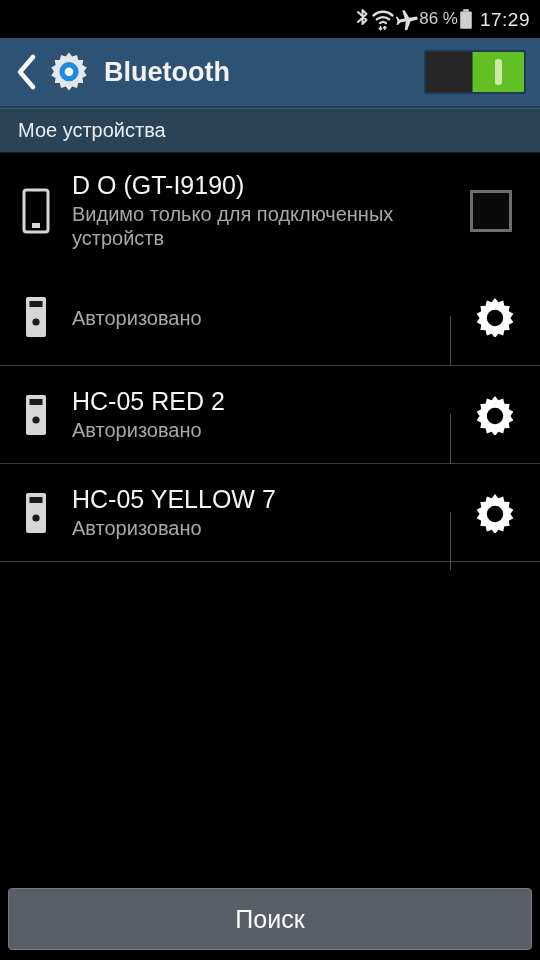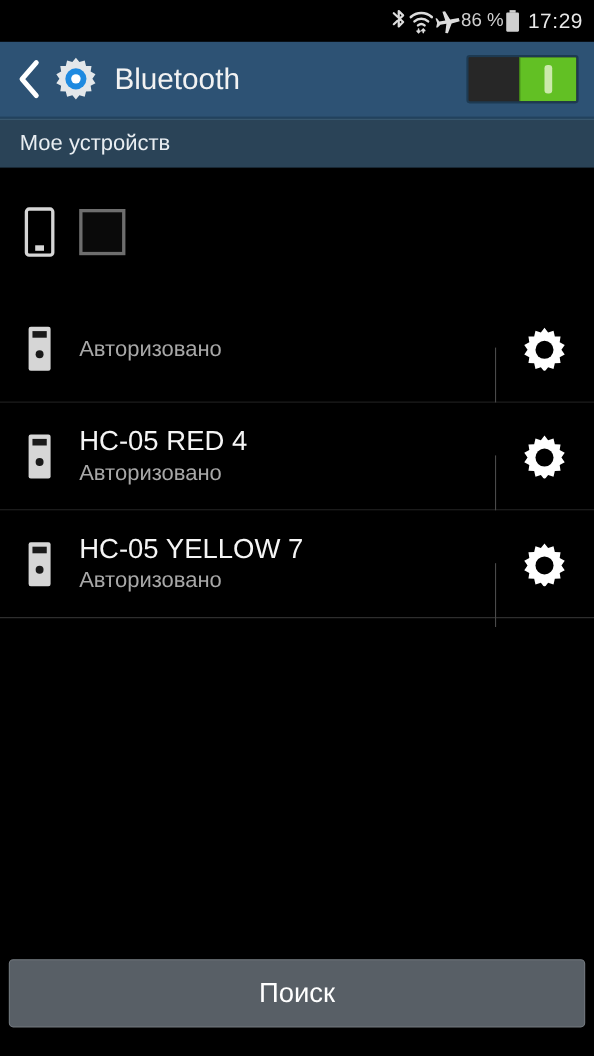--- a/index.html
+++ b/index.html
@@ -34,21 +34,21 @@
     border-bottom:2px solid #22425e;
   }
   .back-chevron {
     width:30px; height:46px;
     display:flex; align-items:center; justify-content:center;
     flex:0 0 auto; cursor:pointer;
   }
   .ab-gear { width:42px; height:42px; margin-left:6px; flex:0 0 auto; }
   .ab-title {
     color:#f2f2f2; font-size:27px; margin-left:14px;
-    font-weight:400; white-space:nowrap; flex:1 1 auto;
+    font-weight:700; white-space:nowrap; flex:1 1 auto;
   }
   .toggle {
     width:102px; height:44px; flex:0 0 auto;
     border:2px solid #1d3a52; border-radius:3px;
     background:#2b2b2b; display:flex; align-items:stretch;
     overflow:hidden; cursor:pointer;
   }
   .toggle-track { flex:1 1 auto; background:#272727; }
   .toggle-thumb {
     width:52px; background:#62c024;
@@ -110,21 +110,21 @@
     display:flex; align-items:center; justify-content:center;
     position:relative; cursor:pointer;
   }
   .vdiv {
     position:absolute; left:0; top:19px;
     width:1px; height:58px; background:#4a4a4a;
   }
 
   
   .bottom-bar {
-    position:absolute; left:0; right:0; bottom:16px;
+    position:absolute; left:0; right:0; bottom:0;
     height:80px; background:#000;
     display:flex; align-items:center; justify-content:center;
     padding:8px 8px 10px 8px;
   }
   .search-btn {
     width:100%; height:100%;
     background:#585f66;
     border:1px solid #73797f;
     border-radius:4px;
     display:flex; align-items:center; justify-content:center;
@@ -185,30 +185,34 @@
     <span class="ab-title">Bluetooth</span>
     <span class="toggle">
       <span class="toggle-track"></span>
       <span class="toggle-thumb">
         <span class="toggle-bar"></span>
       </span>
     </span>
   </div>
 
   <div class="section">
-    <span class="section-title">Мое устройств</span>
+    <span class="section-title">Мое устройства</span>
   </div>
 
   <div class="list">
     <div class="row row-mydevice">
       <span class="icon-cell">
         <svg width="30" height="46" viewBox="0 0 30 46">
           <rect x="3" y="2" width="24" height="42" rx="2.5" fill="none" stroke="#d6d6d6" stroke-width="3"></rect>
           <rect x="11" y="35" width="8" height="5" fill="#d6d6d6"></rect>
         </svg>
+      </span>
+      <span class="txt-cell">
+        <span class="row-title">D O (GT-I9190)</span>
+        <span class="row-sub wrap" style="display:block;">Видимо только для подключенных устройств</span>
       </span>
       <span class="checkbox"></span>
     </div>
   </div>
 
 
   <div class="list">
 
     <div class="row row-paired">
       <span class="icon-cell">
@@ -235,21 +239,21 @@
 
     <div class="row row-paired">
       <span class="icon-cell">
         <svg width="28" height="44" viewBox="0 0 28 44">
           <rect x="4" y="2" width="20" height="40" rx="2" fill="#d6d6d6"></rect>
           <rect x="7.5" y="6" width="13" height="6" fill="#1a1a1a"></rect>
           <circle cx="14" cy="27" r="3.6" fill="#1a1a1a"></circle>
         </svg>
       </span>
       <span class="txt-cell">
-        <span class="row-title">HC-05 RED 4</span>
+        <span class="row-title">HC-05 RED 2</span>
         <span class="row-sub" style="display:block;">Авторизовано</span>
       </span>
       <span class="gear-cell">
         <span class="vdiv"></span>
         <svg width="40" height="40" viewBox="0 0 40 40">
           <g fill="#ffffff">
             <path d="M20 1 L23.3 5.2 L28.2 3.6 L29.4 8.8 L34.6 9 L33.8 14.2 L38.4 16.7 L35.4 21 L38.4 25.3 L33.8 27.8 L34.6 33 L29.4 33.2 L28.2 38.4 L23.3 36.8 L20 41 L16.7 36.8 L11.8 38.4 L10.6 33.2 L5.4 33 L6.2 27.8 L1.6 25.3 L4.6 21 L1.6 16.7 L6.2 14.2 L5.4 9 L10.6 8.8 L11.8 3.6 L16.7 5.2 Z"></path>
           </g>
           <circle cx="20" cy="21" r="8.2" fill="#000000"></circle>
         </svg>

